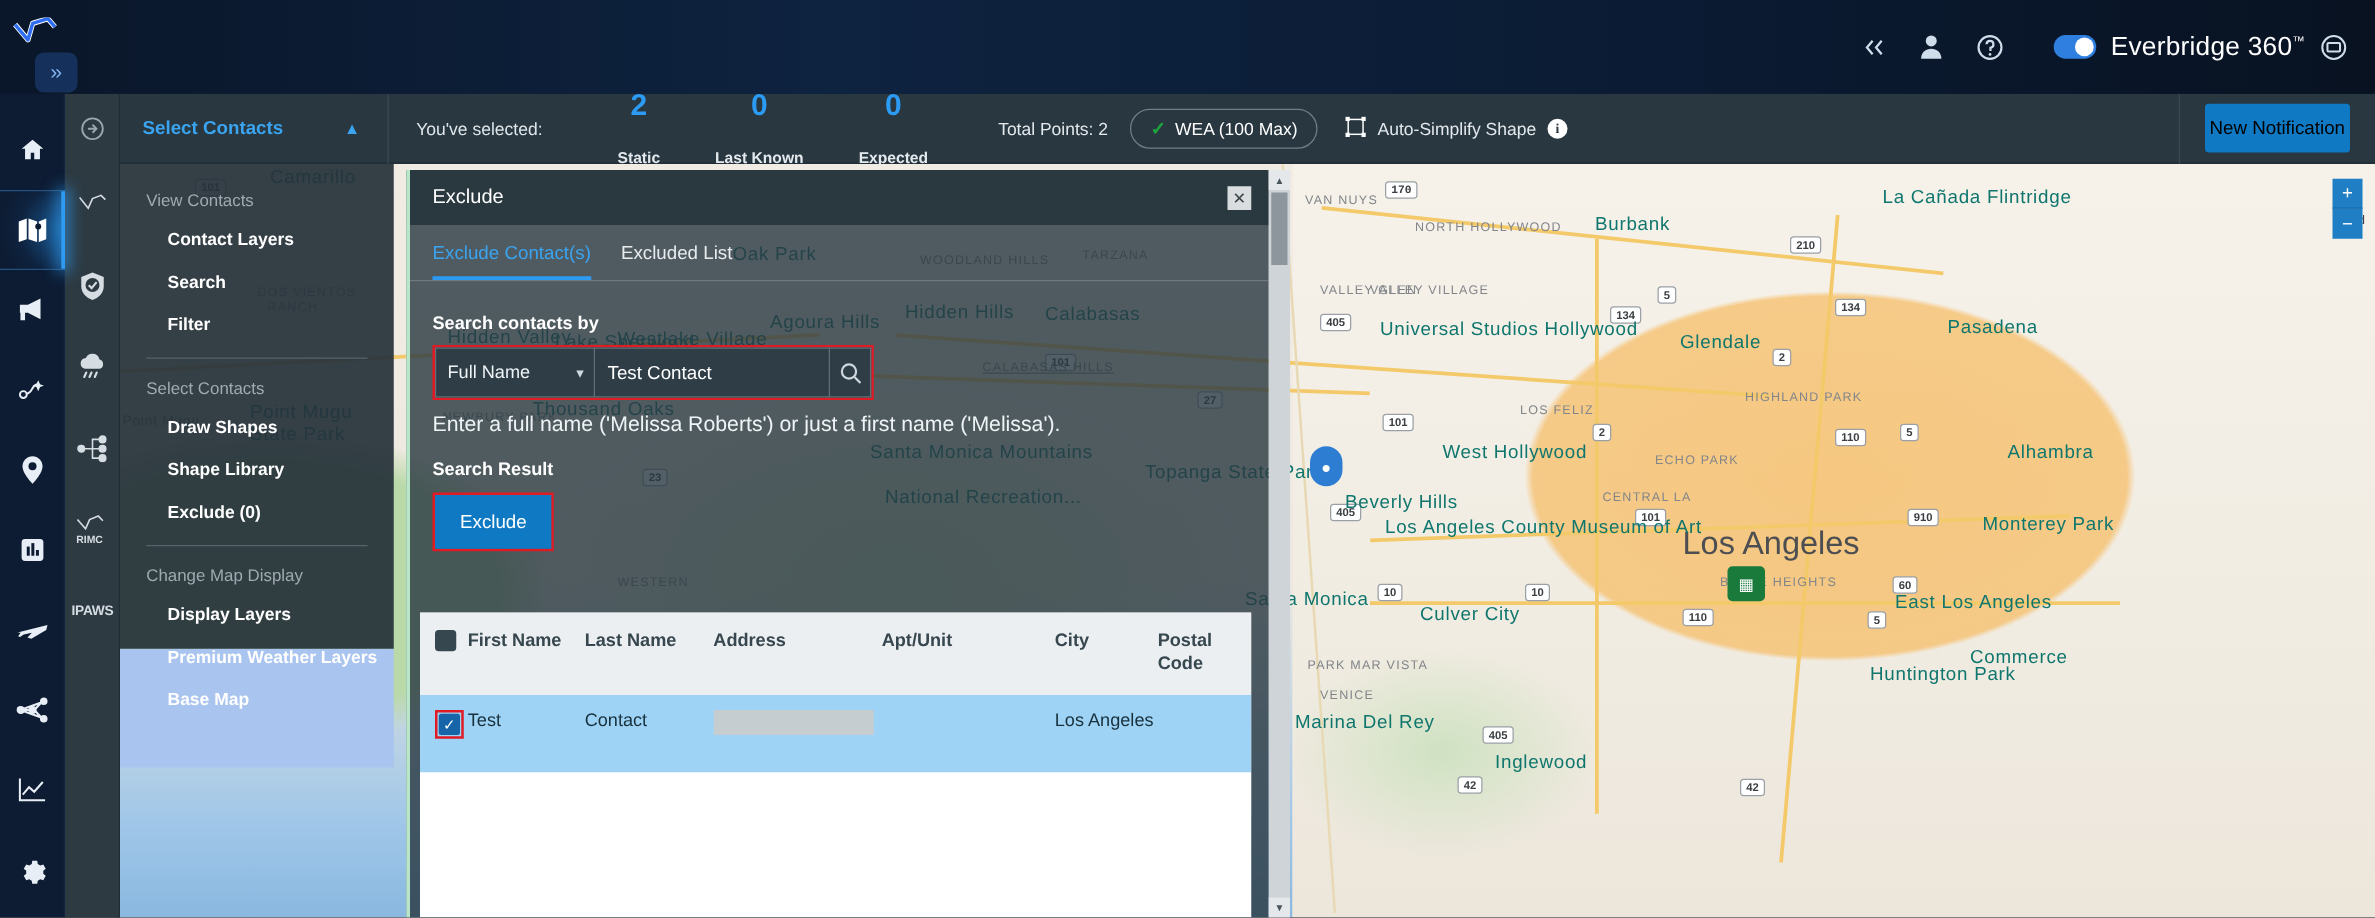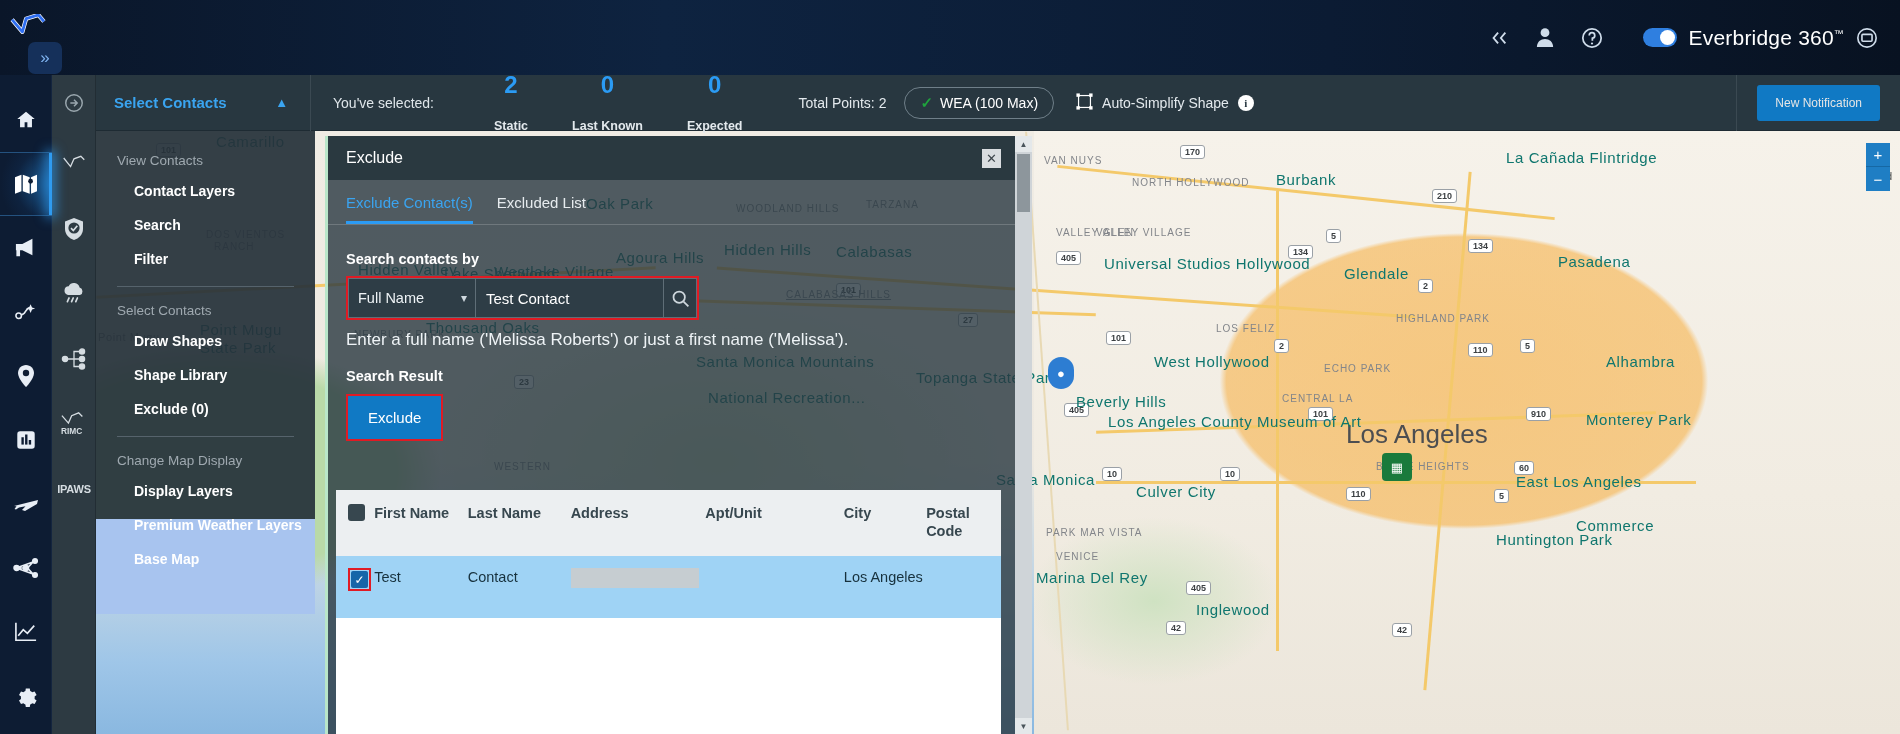--- a/index.html
+++ b/index.html
@@ -109,22 +109,22 @@
   .info-dot {
     width: 16px; height: 16px; border-radius: 50%; background: #ffffff; color:#283740;
     font-size: 11px; font-weight: bold; display:flex; align-items:center; justify-content:center;
     font-family: "Liberation Serif", serif;
   }
   .new-notif-wrap {
     margin-left: auto; height: 56px; display:flex; align-items:center;
     border-left: 1px solid #3b4952; padding: 0 20px;
   }
   .btn-new-notification {
-    background: #1079c4; color: #e5e5e5; border: none; border-radius: 3px;
-    padding: 11px 18px; font-size: 12px; cursor: pointer;
+    background: #1079c4; color: #000000; border: none; border-radius: 3px;
+    padding: 11px 4px; font-size: 15px; cursor: pointer;
     font-family: "Liberation Sans", sans-serif;
   }
 
   
   .map {
     position: absolute; left: 96px; top: 131px; width: 1804px; height: 603px;
     background: #e9e4dc; overflow: hidden; z-index: 5;
   }
   .map-left {
     position:absolute; left:0; top:0; width: 938px; height: 603px;
@@ -299,21 +299,21 @@
     <div class="road" style="left:1000px;top:350px;width:600px;height:3px;"></div>
     <div class="road" style="left:1180px;top:60px;width:3px;height:460px;"></div>
     <div class="road" style="left:1350px;top:40px;width:3px;height:520px;transform:rotate(5deg);"></div>
     <div class="road thin" style="left:950px;top:0;width:2px;height:600px;transform:rotate(-4deg);"></div>
 
     <div id="map-shields">
         <div class="shield" style="left: 60px; top: 12px;">101</div>
         <div class="shield" style="left: 270px; top: 160px;">1</div>
         <div class="shield" style="left: 740px; top: 152px;">101</div>
         <div class="shield" style="left: 862px; top: 182px;">27</div>
-        <div class="shield" style="left: 1084px; top: 14px;">170</div>
+        <div class="shield" style="left: 1012px; top: 14px; font-family: Liberation Mono, monospace;">170</div>
         <div class="shield" style="left: 1192px; top: 114px;">134</div>
         <div class="shield" style="left: 1230px; top: 98px;">5</div>
         <div class="shield" style="left: 1336px; top: 58px;">210</div>
         <div class="shield" style="left: 1372px; top: 108px;">134</div>
         <div class="shield" style="left: 1322px; top: 148px;">2</div>
         <div class="shield" style="left: 960px; top: 120px;">405</div>
         <div class="shield" style="left: 1010px; top: 200px;">101</div>
         <div class="shield" style="left: 968px; top: 272px;">405</div>
         <div class="shield" style="left: 1178px; top: 208px;">2</div>
         <div class="shield" style="left: 1372px; top: 212px;">110</div>

